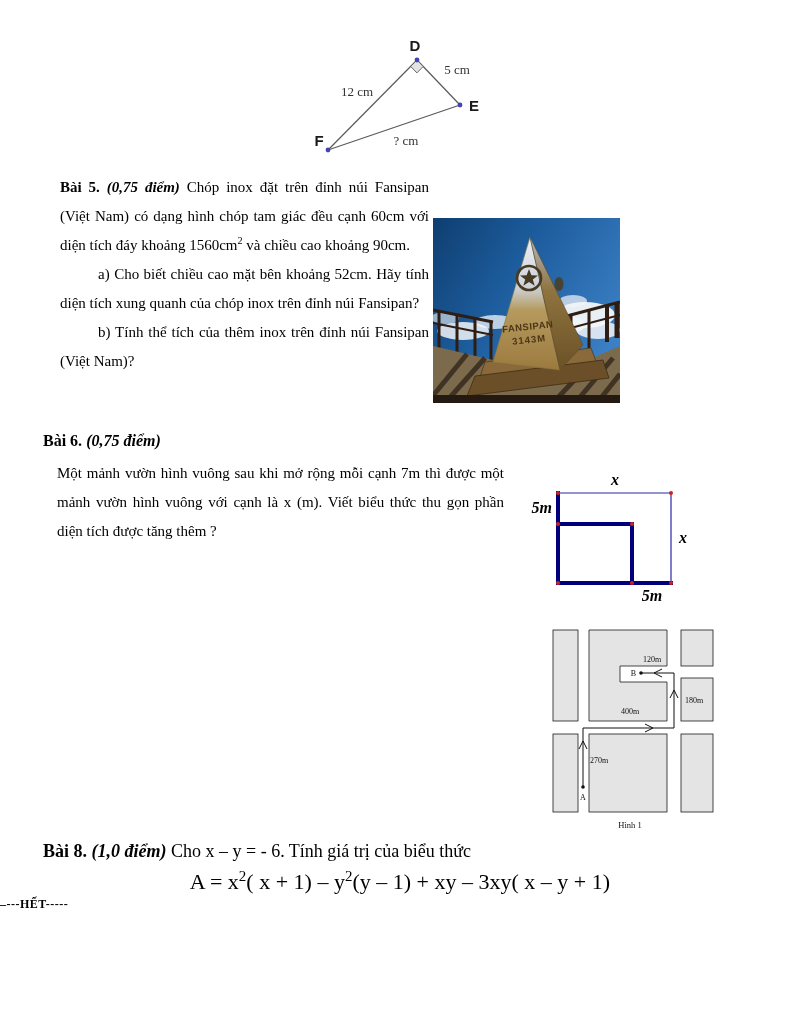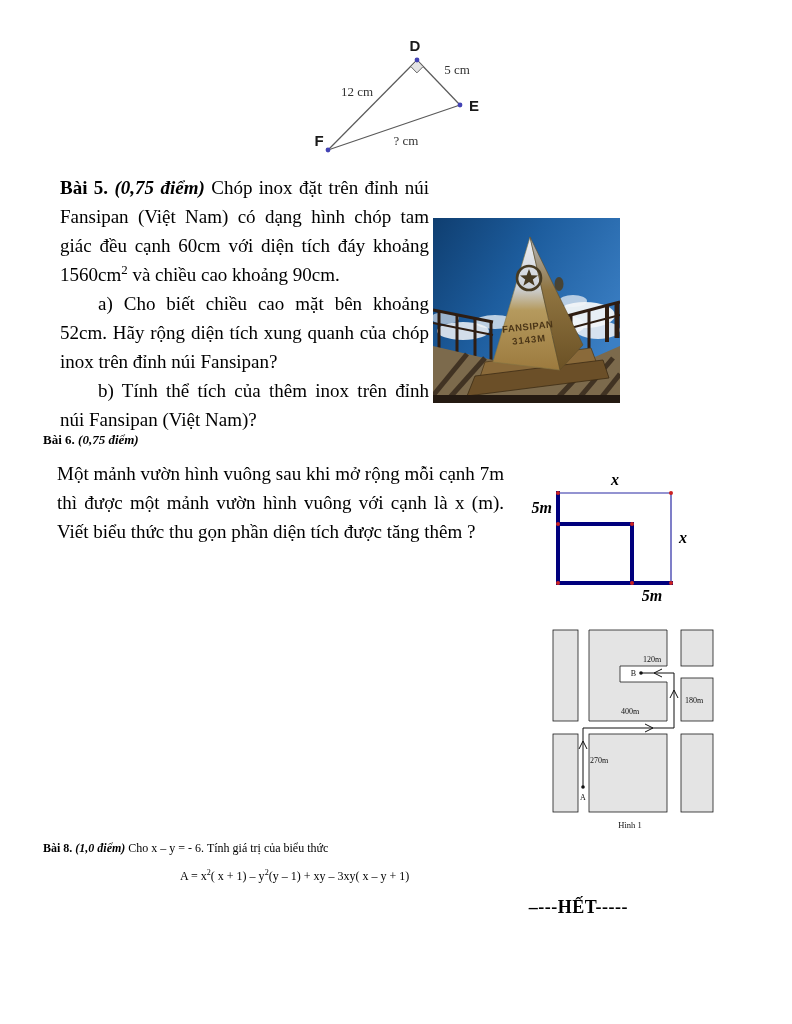--- a/index.html
+++ b/index.html
@@ -2,40 +2,40 @@
 <html><head>
 <meta charset="utf-8">
 <style>
   html,body { margin:0; padding:0; background:#ffffff; }
   .page {
     position:relative; width:792px; height:1024px; background:#ffffff;
     font-family:"Liberation Serif", serif; color:#000; overflow:hidden;
   }
   .abs { position:absolute; }
   
-  .body-text { font-size:19px; line-height:29px; text-align:justify; }
+  .body-text { font-size:15px; line-height:29px; text-align:justify; }
   .body-text p { margin:0; }
   .indent { text-indent:38px; }
   b.lbl { font-weight:bold; }
   i.pts { font-weight:bold; font-style:italic; }
   sup { vertical-align:super; font-size:68%; line-height:0; }
 
   .bai5-text { left:60px; top:173px; width:369px; }
   .photo-wrap { left:433px; top:218px; width:187px; height:185px; }
 
-  .bai6-heading { left:43px; top:432px; font-size:13px; font-weight:bold; }
+  .bai6-heading { left:43px; top:432px; font-size:16px; font-weight:bold; }
   .bai6-body { left:57px; top:459px; width:447px; }
   .square-fig { left:522px; top:460px; }
 
   .bai7-text { left:57px; top:624px; width:410px; line-height:31px; }
   .map-fig { left:548px; top:622px; }
 
-  .bai8-line { left:43px; top:841px; font-size:12px; width:540px; }
-  .bai8-formula { left:180px; top:869px; width:430px; text-align:left; font-size:12px; }
-  .het-line { left:0; top:897px; width:628px; text-align:right; font-size:18px; font-weight:bold; letter-spacing:0.5px; }
+  .bai8-line { left:43px; top:841px; font-size:18px; width:540px; }
+  .bai8-formula { left:180px; top:869px; width:430px; text-align:right; font-size:22px; }
+  .het-line { left:0; top:897px; width:628px; text-align:left; font-size:12px; font-weight:bold; letter-spacing:0.5px; }
 
   .triangle-fig { left:290px; top:34px; }
 
   
   svg { display:block; }
   text.vertex { font-family:"Liberation Sans", sans-serif; font-weight:bold; font-size:15px; fill:#1a1a1a; }
   text.side { font-family:"Liberation Serif", serif; font-size:13px; fill:#333; }
   text.sq-lbl { font-family:"Liberation Serif", serif; font-style:italic; font-weight:bold; font-size:16px; fill:#000; }
   text.map-lbl { font-family:"Liberation Serif", serif; font-size:8px; fill:#111; }
   text.map-cap { font-family:"Liberation Serif", serif; font-size:8.5px; fill:#111; }
@@ -69,21 +69,21 @@
       <text class="side" x="116" y="111" text-anchor="middle">? cm</text>
     </svg>
   </div>
 
   <div class="abs body-text bai5-text">
     <p>
       <b class="lbl">Bài 5.</b>
       <i class="pts">(0,75 điểm)</i>
       <span>Chóp inox đặt trên đỉnh núi Fansipan (Việt Nam) có dạng hình chóp tam giác đều cạnh 60cm với diện tích đáy khoảng 1560cm</span><sup>2</sup><span> và chiều cao khoảng 90cm.</span>
     </p>
-    <p class="indent">a) Cho biết chiều cao mặt bên khoảng 52cm. Hãy rộng diện tích xung quanh của chóp inox trên đỉnh núi Fansipan?</p>
+    <p class="indent">a) Cho biết chiều cao mặt bên khoảng 52cm. Hãy tính diện tích xung quanh của chóp inox trên đỉnh núi Fansipan?</p>
     <p class="indent">b) Tính thể tích của thêm inox trên đỉnh núi Fansipan (Việt Nam)?</p>
   </div>
 
   <div class="abs photo-wrap">
     <svg width="187" height="185" viewBox="0 0 187 185">
       <defs>
         <linearGradient id="sky" x1="0" y1="0" x2="1" y2="0.6">
           <stop offset="0" stop-color="#0f3e70"></stop>
           <stop offset="0.45" stop-color="#1d5d9e"></stop>
           <stop offset="1" stop-color="#3b7fc4"></stop>

